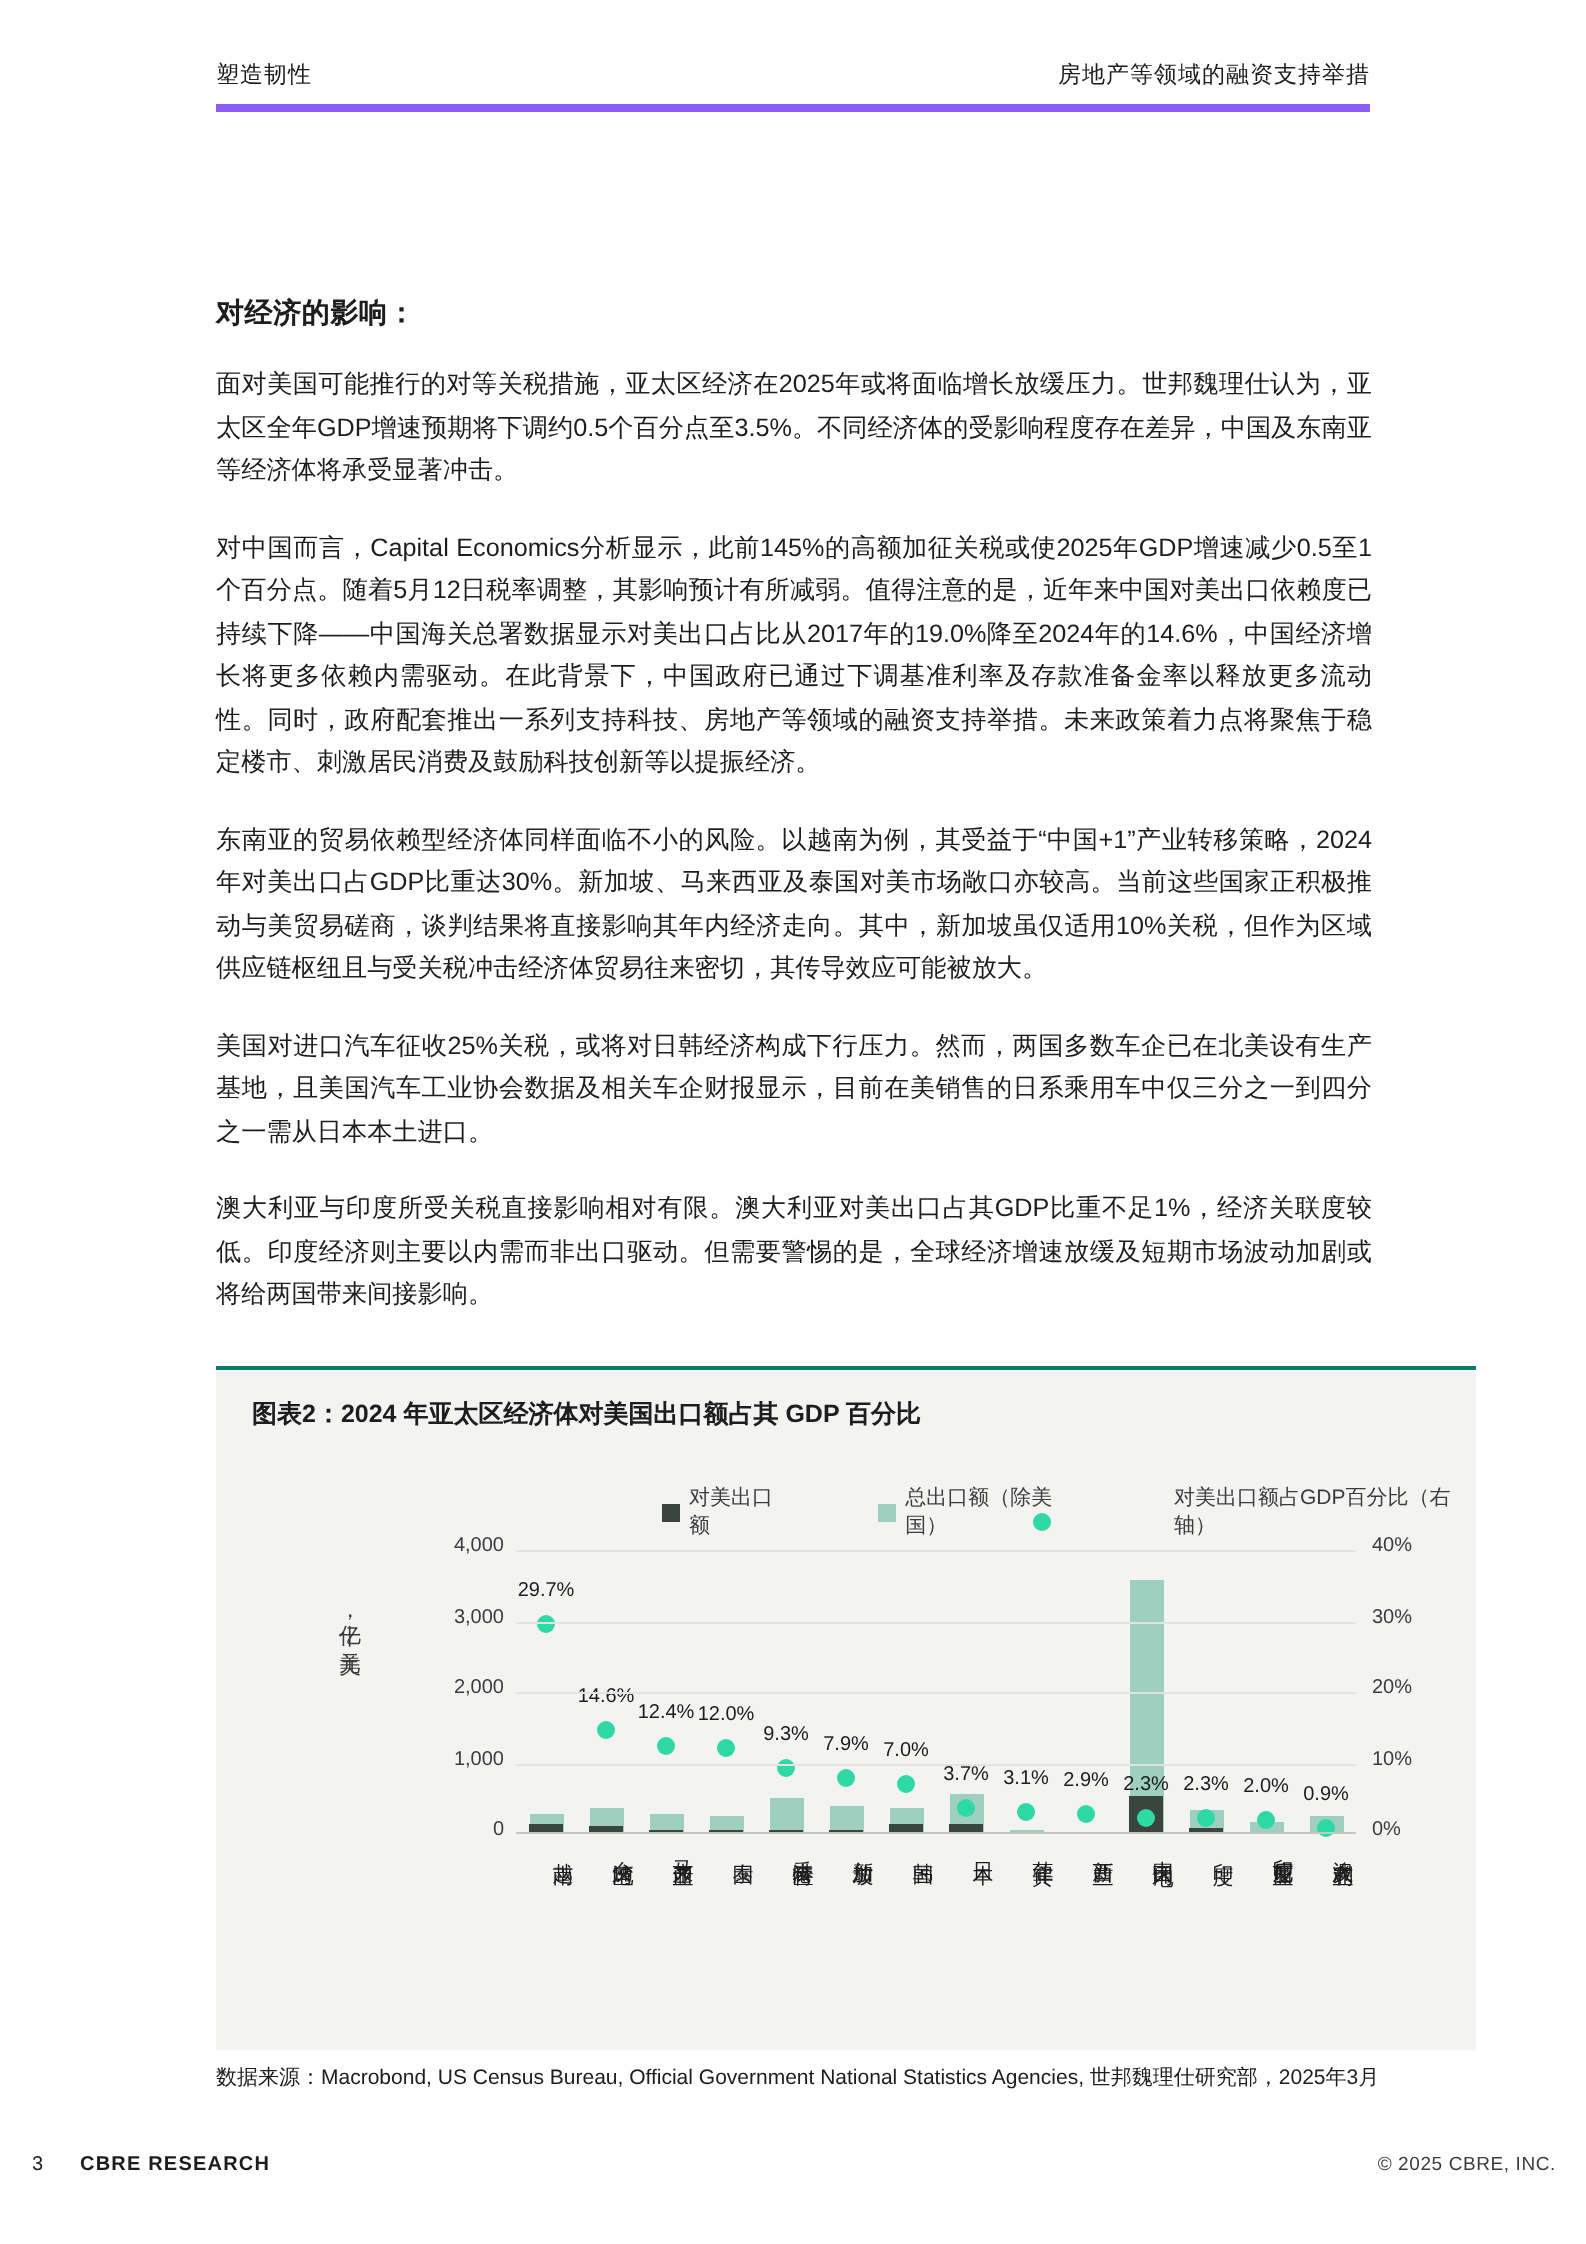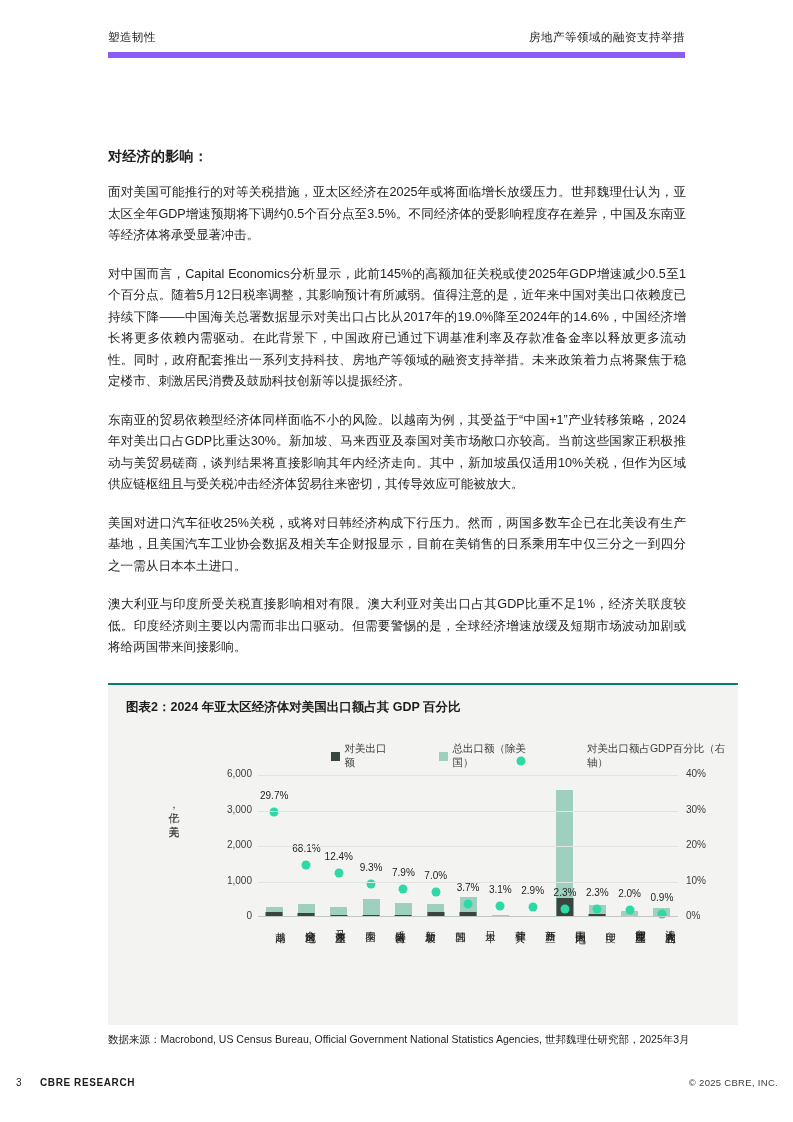--- a/index.html
+++ b/index.html
@@ -11,21 +11,21 @@
     position:relative;
     overflow:hidden;
   }
   .page{position:relative;width:793px;height:1122px;}
 
   
   .header{
     position:absolute;left:108px;top:30px;width:577px;
     display:flex;justify-content:space-between;align-items:flex-start;
     padding-bottom:7px;
-    border-bottom:6px solid #8b5cf6;
+    border-bottom:4px solid #8b5cf6;
     font-size:11.5px;color:#1d1d1d;
   }
   .header .left{letter-spacing:.5px;}
   .header .right{letter-spacing:.5px;}
 
   
   .content{position:absolute;left:108px;top:148px;width:578px;}
   h2.section-title{
     font-size:14px;font-weight:bold;margin:0 0 16px 0;color:#1d1d1d;
     letter-spacing:.3px;
@@ -139,21 +139,21 @@
       </div>
       <div class="item">
         <span class="sw dot"></span>
         <span>对美出口额占GDP百分比（右轴）</span>
       </div>
     </div>
 
     <div class="ytitle">十亿，美元</div>
 
     <div class="yleft" id="yleft">
-        <div style="top: 0px;">6,000</div>
+        <div style="top: 0px;">4,000</div>
         <div style="top: 35.5px;">3,000</div>
         <div style="top: 71px;">2,000</div>
         <div style="top: 106.5px;">1,000</div>
         <div style="top: 142px;">0</div>
       </div>
     <div class="yright" id="yright">
         <div style="top: 0px;">40%</div>
         <div style="top: 35.5px;">30%</div>
         <div style="top: 71px;">20%</div>
         <div style="top: 106.5px;">10%</div>
@@ -165,27 +165,33 @@
           <div class="bargroup">
             <div class="bar-total" style="height: 9.585px;"></div>
             <div class="bar-us" style="height: 4.8635px;"></div>
             <div class="dot" style="bottom: 105.435px;"></div>
             <div class="dotlabel" style="bottom: 116.435px;">29.7%</div>
           </div>
           <div class="bargroup">
             <div class="bar-total" style="height: 12.78px;"></div>
             <div class="bar-us" style="height: 3.9405px;"></div>
             <div class="dot" style="bottom: 51.83px;"></div>
-            <div class="dotlabel" style="bottom: 62.83px;">68.1%</div>
+            <div class="dotlabel" style="bottom: 62.83px;">14.6%</div>
           </div>
           <div class="bargroup">
             <div class="bar-total" style="height: 9.94px;"></div>
             <div class="bar-us" style="height: 1.8815px;"></div>
             <div class="dot" style="bottom: 44.02px;"></div>
             <div class="dotlabel" style="bottom: 55.02px; margin-top: 36px;">12.4%</div>
+          </div>
+          <div class="bargroup">
+            <div class="bar-total" style="height: 8.52px;"></div>
+            <div class="bar-us" style="height: 2.2365px;"></div>
+            <div class="dot" style="bottom: 42.6px;"></div>
+            <div class="dotlabel" style="bottom: 53.6px;">12.0%</div>
           </div>
           <div class="bargroup">
             <div class="bar-total" style="height: 17.75px;"></div>
             <div class="bar-us" style="height: 1.562px;"></div>
             <div class="dot" style="bottom: 33.015px;"></div>
             <div class="dotlabel" style="bottom: 44.015px;">9.3%</div>
           </div>
           <div class="bargroup">
             <div class="bar-total" style="height: 14.2px;"></div>
             <div class="bar-us" style="height: 1.633px;"></div>

